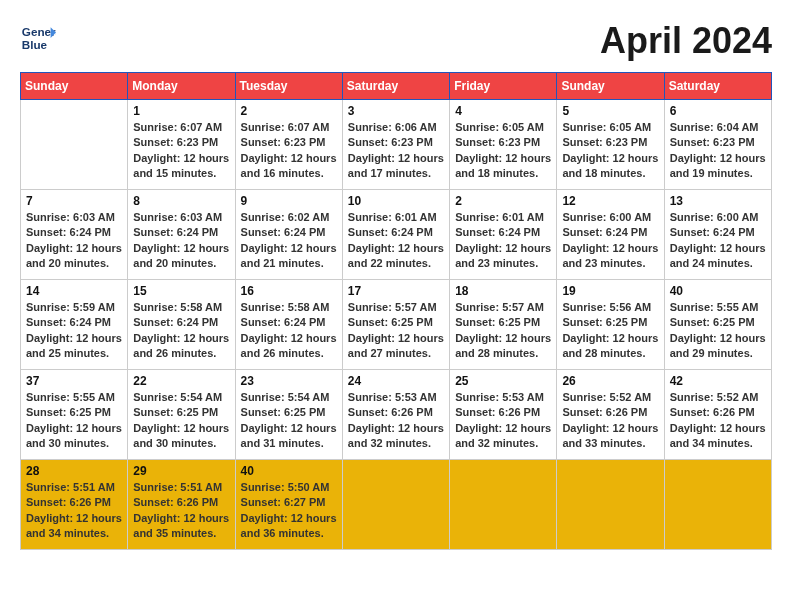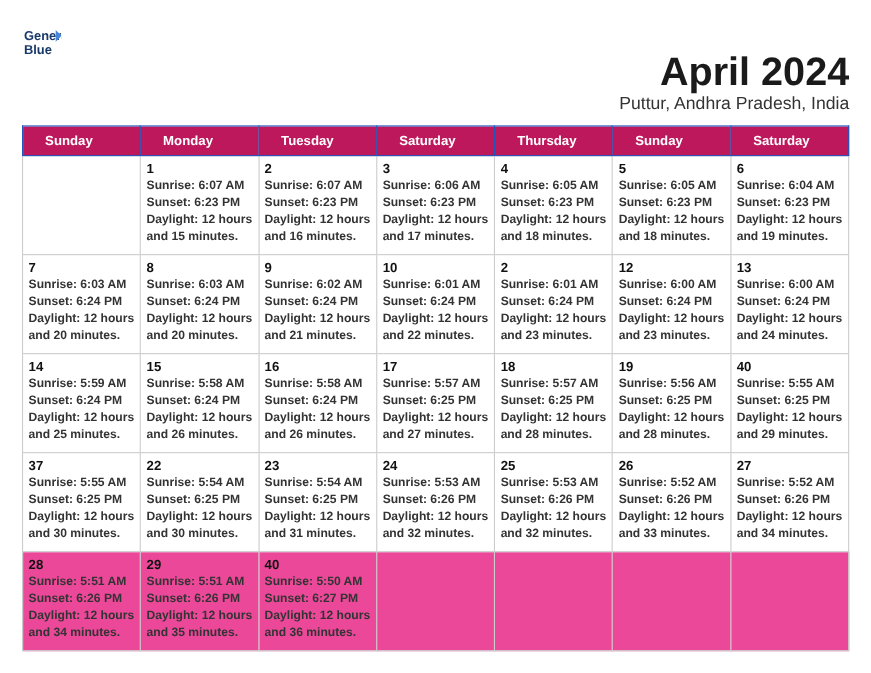--- a/index.html
+++ b/index.html
@@ -20,58 +20,57 @@
       display: flex;
       align-items: center;
       gap: 4px;
     }
     .logo-icon {
       width: 36px;
       height: 36px;
     }
     .title-area {
       text-align: right;
-      margin-top: 24px;
     }
     .month-title {
       font-size: 36px;
       font-weight: bold;
       color: #1a1a1a;
     }
     .location-title {
       font-size: 16px;
       color: #333;
     }
     .calendar-table {
       width: 100%;
       border-collapse: collapse;
       font-size: 11px;
     }
     .calendar-table thead tr th {
-      background-color: #be185d;
+      background-color: #ef4444;
       color: #fff;
-      padding: 6px 20px;
+      padding: 6px 4px;
       text-align: left;
       font-size: 12px;
       font-weight: bold;
       border: 1px solid #2255bb;
     }
     .calendar-table tbody tr td {
       border: 1px solid #ccc;
       vertical-align: top;
       padding: 4px 5px;
       min-height: 80px;
       height: 90px;
       width: calc(100% / 7);
     }
     .calendar-table tbody tr {
       background: #fff;
     }
     .calendar-table tbody tr:last-child td {
-      background: #ec4899;
+      background: #eab308;
     }
     .day-number {
       font-weight: bold;
       font-size: 12px;
       color: #111;
       display: block;
       margin-bottom: 2px;
     }
     .day-info {
       color: #333;
@@ -89,32 +88,31 @@
 <div class="header-area">
   <div class="logo">
     <svg class="logo-icon" viewBox="0 0 40 40">
       <text x="2" y="18" font-size="13" font-weight="bold" fill="#1a3a6b">General</text>
       <text x="2" y="32" font-size="13" font-weight="bold" fill="#1a3a6b">Blue</text>
       <polygon points="34,8 40,14 34,20" fill="#4488dd"></polygon>
     </svg>
   </div>
   <div class="title-area">
     <div class="month-title">April 2024</div>
-    <div class="location-title">Puttur, Andhra Pradesh, India</div>
   </div>
 </div>
 
 <table class="calendar-table">
   <thead>
     <tr id="header-row">
     <th>Sunday</th>
         <th>Monday</th>
         <th>Tuesday</th>
         <th>Saturday</th>
-        <th>Thursday</th>
+        <th>Friday</th>
         <th>Sunday</th>
         <th>Saturday</th>
       </tr>
   </thead>
   <tbody id="calendar-body">
   <tr>
         <td class="empty-cell"></td>
         <td>
           <span class="day-number">1</span>
           <div class="day-info">Sunrise: 6:07 AM<br>Sunset: 6:23 PM<br>Daylight: 12 hours<br>and 15 minutes.</div>
@@ -219,21 +217,21 @@
         </td>
         <td>
           <span class="day-number">25</span>
           <div class="day-info">Sunrise: 5:53 AM<br>Sunset: 6:26 PM<br>Daylight: 12 hours<br>and 32 minutes.</div>
         </td>
         <td>
           <span class="day-number">26</span>
           <div class="day-info">Sunrise: 5:52 AM<br>Sunset: 6:26 PM<br>Daylight: 12 hours<br>and 33 minutes.</div>
         </td>
         <td>
-          <span class="day-number">27</span>
+          <span class="day-number">42</span>
           <div class="day-info">Sunrise: 5:52 AM<br>Sunset: 6:26 PM<br>Daylight: 12 hours<br>and 34 minutes.</div>
         </td>
       </tr>
       <tr>
         <td>
           <span class="day-number">28</span>
           <div class="day-info">Sunrise: 5:51 AM<br>Sunset: 6:26 PM<br>Daylight: 12 hours<br>and 34 minutes.</div>
         </td>
         <td>
           <span class="day-number">29</span>

